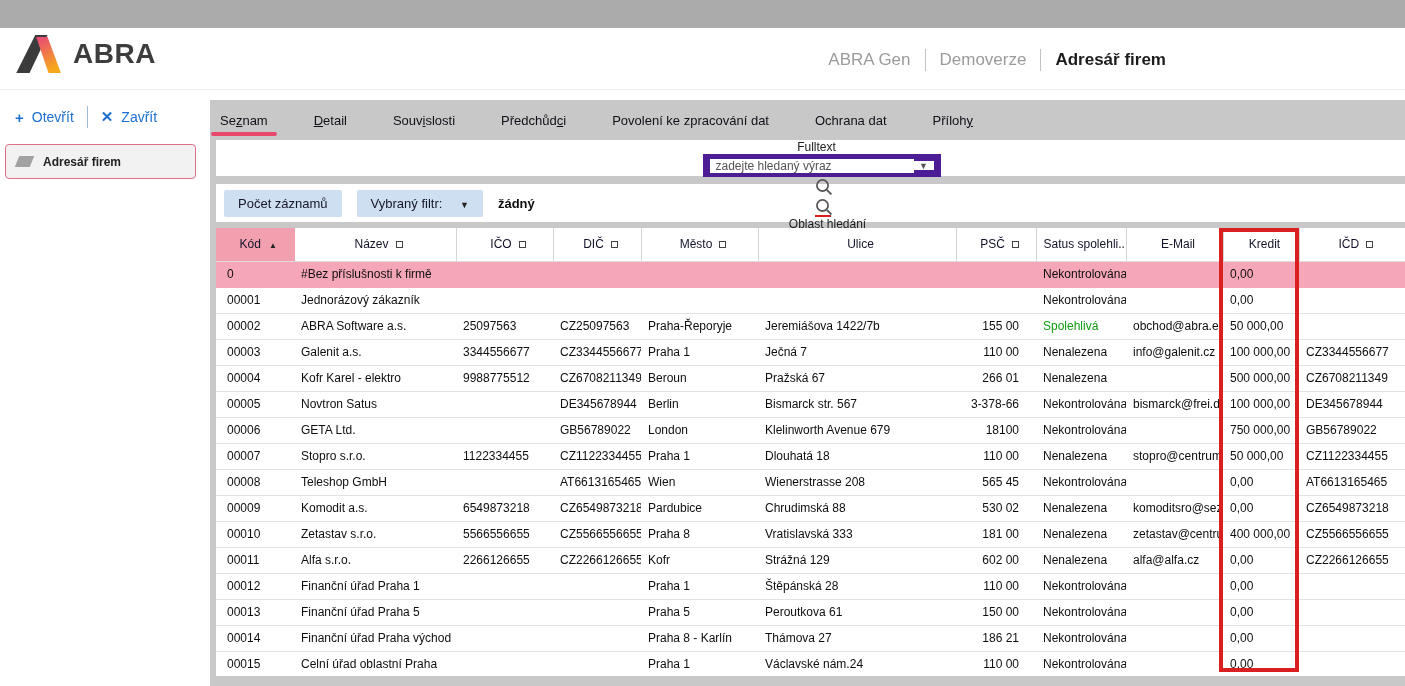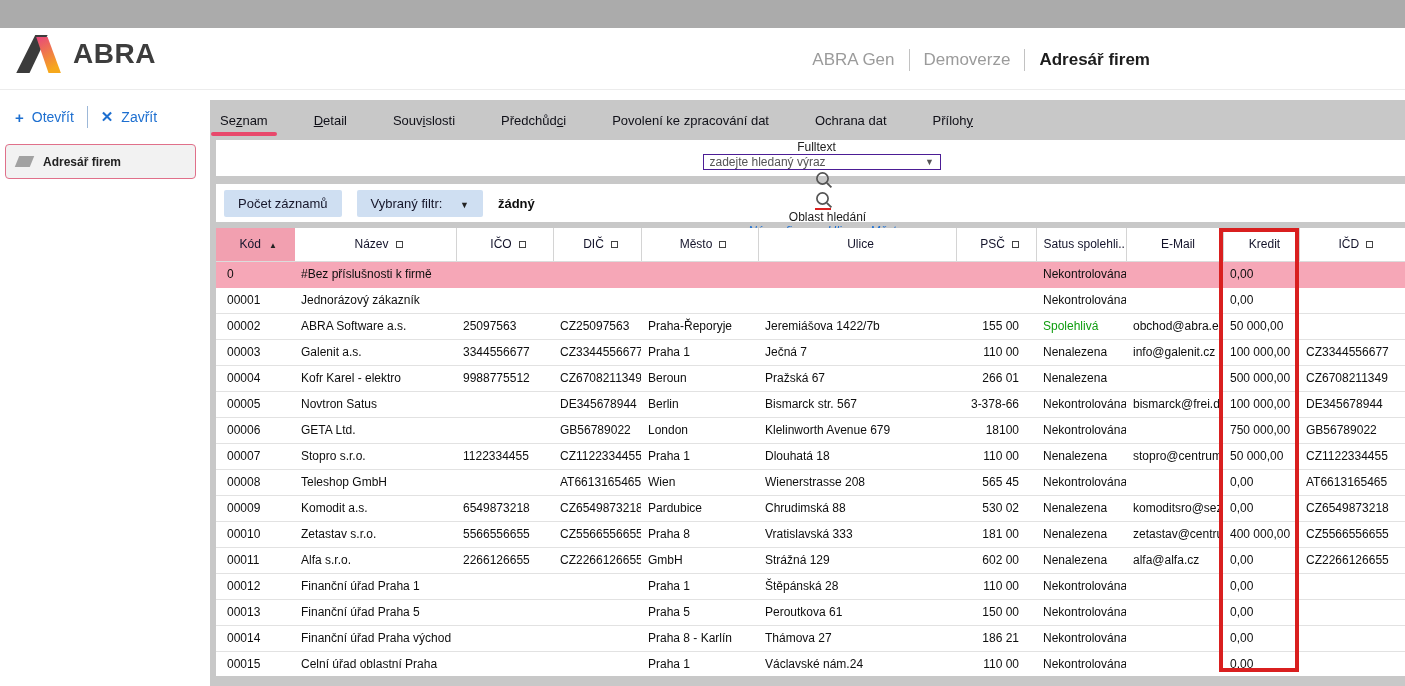--- a/index.html
+++ b/index.html
@@ -6,21 +6,21 @@
   html,body { width:1405px; height:686px; overflow:hidden; background:#fff;
               font-family:"Liberation Sans", sans-serif; }
 
   
   .titlebar { height:28px; background:#ababab; }
 
   
   .app-header { height:62px; background:#fff; position:relative; border-bottom:1px solid #ececec; }
   .logo { position:absolute; left:16px; top:7px; display:flex; align-items:center; gap:9px; }
   .logo-text { font-size:28px; font-weight:bold; color:#3d3d3d; letter-spacing:0.5px; }
-  .breadcrumb { position:absolute; right:255px; top:0; height:64px; display:flex; align-items:center; gap:14px; font-size:17px; color:#9b9b9b; }
+  .breadcrumb { position:absolute; right:239px; top:0; height:64px; display:flex; align-items:center; gap:14px; font-size:17px; color:#9b9b9b; }
   .breadcrumb .sep { width:1px; height:22px; background:#c2c2c2; }
   .breadcrumb .page { color:#1c1c1c; font-weight:bold; }
 
   
   .content { display:flex; height:596px; }
 
   
   .sidebar { width:210px; padding-top:13px; background:#fff; }
   .side-actions { display:flex; align-items:center; padding-left:15px; gap:13px; height:28px; }
   .action { display:flex; align-items:center; gap:8px; color:var(--link); font-size:14px; cursor:pointer; }
@@ -39,21 +39,21 @@
   .tabbar { height:40px; display:flex; align-items:center; padding-left:10px; }
   .tab { position:relative; height:100%; display:flex; align-items:center; font-size:13px;
          color:#101018; margin-right:46px; cursor:pointer; white-space:nowrap; }
   .tab u { text-decoration:underline; }
   .tab.active::after { content:''; position:absolute; left:-9px; right:-9px; bottom:4px; height:4px;
                        background:var(--accent); border-radius:2px; }
 
   
   .search-row { height:36px; margin:0 0 8px 6px; background:#fff; display:flex; align-items:center;
                 padding-left:12px; font-size:12px; color:#222;flex-direction:column; }
-  .combo { width:238px; height:23px; border:1px solid #4c1d95; display:flex; align-items:center;
+  .combo { width:238px; height:23px; border:7px solid #4c1d95; display:flex; align-items:center;
            background:#fff; margin-left:10px; }
   .combo input { border:none; outline:none; flex:1; padding:0 6px; font-size:12px; color:#333;
                  font-family:"Liberation Sans", sans-serif; }
   .combo input::placeholder { color:#555; opacity:1; }
   .combo .arrow { width:20px; text-align:center; color:#555; font-size:9px; cursor:pointer; }
   .search-btn { margin-left:14px; position:relative; width:24px; height:28px; display:flex;
                 align-items:center; justify-content:center; cursor:pointer; }
   .search-btn.alt::after { content:''; position:absolute; left:3px; right:5px; bottom:0; height:2px;
                            background:var(--red); }
   .scope-label { margin-left:22px; color:#1b1b1b; }
@@ -355,21 +355,21 @@
                 <td>Nenalezena</td>
                 <td>zetastav@centrum</td>
                 <td>400 000,00</td>
                 <td>CZ5566556655</td>
               </tr>
               <tr class="">
                 <td>00011</td>
                 <td>Alfa s.r.o.</td>
                 <td>2266126655</td>
                 <td>CZ2266126655</td>
-                <td>GmbH</td>
+                <td>Kofr</td>
                 <td>Strážná 129</td>
                 <td class="psc">602 00</td>
                 <td>Nenalezena</td>
                 <td>alfa@alfa.cz</td>
                 <td>0,00</td>
                 <td>CZ2266126655</td>
               </tr>
               <tr class="">
                 <td>00012</td>
                 <td>Finanční úřad Praha 1</td>

